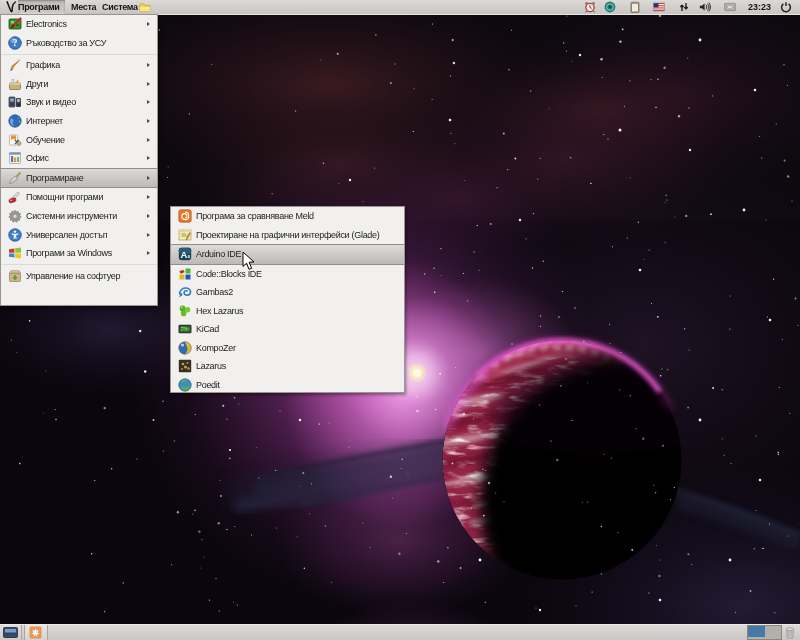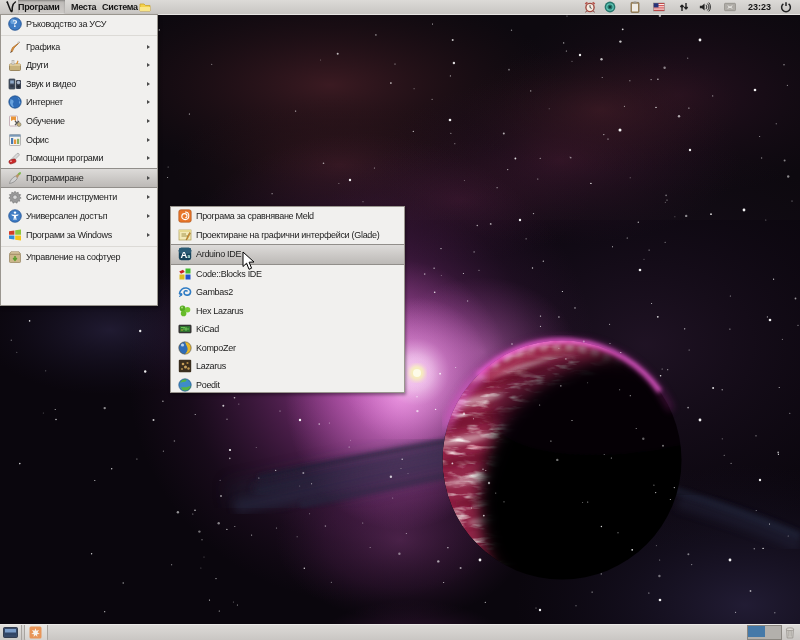--- a/index.html
+++ b/index.html
@@ -546,20 +546,31 @@
     <path d="M4 4.5 L6.5 6.5 L9 4.5 M4 7.5 L6.5 5.8 L9 7.5" stroke="#f0efec" stroke-width="1" fill="none"></path>
   </svg>
 <div class="mtxt" style="left:748px;letter-spacing:0;">23:23</div>
 <svg class="tray" style="left:780px;" viewBox="0 0 12 12">
     <path d="M6 1.2 V5" stroke="#222" stroke-width="1.5"></path>
     <path d="M3.4 2.8 A4.4 4.4 0 1 0 8.6 2.8" fill="none" stroke="#222" stroke-width="1.5"></path>
   </svg>
 <div class="menu" id="menu1">
 <div class="mi">
       <svg class="ic" viewBox="0 0 14 14">
+        <rect x="1" y="2" width="12" height="10" rx="1" fill="#3d8f2f" stroke="#1d5214" stroke-width="0.8"></rect>
+        <rect x="3" y="4" width="3" height="2.4" fill="#8fd77f"></rect>
+        <rect x="8" y="7" width="3" height="2.4" fill="#2a6b1e"></rect>
+        <path d="M12.5 1.5 L5.5 8.5" stroke="#c03028" stroke-width="2.2" stroke-linecap="round"></path>
+        <path d="M5.5 8.5 L3.8 10.2" stroke="#7a1d18" stroke-width="2.2" stroke-linecap="round"></path>
+      </svg>
+      <div class="tx">Electronics</div>
+      <div class="ar"></div>
+    </div>
+<div class="mi">
+      <svg class="ic" viewBox="0 0 14 14">
         <circle cx="7" cy="7" r="6.3" fill="#3f7cc4"></circle>
         <circle cx="7" cy="7" r="6.3" fill="none" stroke="#1d4e8f" stroke-width="0.8"></circle>
         <circle cx="5" cy="4.5" r="2.6" fill="#7fb3e8" opacity="0.7"></circle>
         <text x="7" y="10.4" font-size="9.5" font-weight="bold" fill="#fff" text-anchor="middle" font-family="Liberation Serif">?</text>
       </svg>
       <div class="tx">Ръководство за УСУ</div>
     </div>
 <div class="sep"></div>
 <div class="mi">
       <svg class="ic" viewBox="0 0 14 14">
@@ -616,36 +627,36 @@
       <svg class="ic" viewBox="0 0 14 14">
         <rect x="1.5" y="1.5" width="11" height="11" rx="0.8" fill="#f5f4f0" stroke="#999" stroke-width="0.7"></rect>
         <rect x="1.5" y="1.5" width="11" height="2.2" fill="#7a99b8"></rect>
         <rect x="3" y="5" width="2.2" height="6" fill="#4a7ab0"></rect>
         <rect x="6" y="6.5" width="2.2" height="4.5" fill="#e8953a"></rect>
         <rect x="9" y="5.8" width="2.2" height="5.2" fill="#88b060"></rect>
       </svg>
       <div class="tx">Офис</div>
       <div class="ar"></div>
     </div>
+<div class="mi hl">
+      <svg class="ic" viewBox="0 0 14 14">
+        <path d="M1.5 12.5 C2 9.5 4.5 6.5 7.5 5 L9.5 7 C8 10 5 12 1.5 12.5Z" fill="#d0d0d0" stroke="#777" stroke-width="0.6"></path>
+        <path d="M7.5 5 L10 2.5 C10.8 1.8 12.2 3.2 11.5 4 L9.5 7Z" fill="#b8956a"></path>
+        <path d="M10 3 C10.5 1.5 12 1 13 1.5 C13 3 12 4 10.5 3.8Z" fill="#7ab648"></path>
+      </svg>
+      <div class="tx">Програмиране</div>
+      <div class="ar"></div>
+    </div>
 <div class="mi">
       <svg class="ic" viewBox="0 0 14 14">
         <path d="M2 9.5 L9 2.5 C10.5 1.8 11.8 3 11 4.5 L4.5 11Z" fill="#d8d8d8" stroke="#888" stroke-width="0.5"></path>
         <rect x="1" y="8.5" width="7" height="3.8" rx="1.6" fill="#cc2828" stroke="#8a1515" stroke-width="0.6" transform="rotate(-18 4.5 10.5)"></rect>
         <circle cx="3" cy="10.2" r="0.7" fill="#f5f5f5"></circle>
       </svg>
       <div class="tx">Помощни програми</div>
-      <div class="ar"></div>
-    </div>
-<div class="mi hl">
-      <svg class="ic" viewBox="0 0 14 14">
-        <path d="M1.5 12.5 C2 9.5 4.5 6.5 7.5 5 L9.5 7 C8 10 5 12 1.5 12.5Z" fill="#d0d0d0" stroke="#777" stroke-width="0.6"></path>
-        <path d="M7.5 5 L10 2.5 C10.8 1.8 12.2 3.2 11.5 4 L9.5 7Z" fill="#b8956a"></path>
-        <path d="M10 3 C10.5 1.5 12 1 13 1.5 C13 3 12 4 10.5 3.8Z" fill="#7ab648"></path>
-      </svg>
-      <div class="tx">Програмиране</div>
       <div class="ar"></div>
     </div>
 <div class="mi">
       <svg class="ic" viewBox="0 0 14 14">
         <path d="M7 1.2 L8.2 3 L10.2 2.2 L10.4 4.4 L12.6 4.6 L11.6 6.5 L13.2 8 L11.2 9 L11.8 11.2 L9.6 11 L9 13.2 L7 12 L5 13.2 L4.4 11 L2.2 11.2 L2.8 9 L0.8 8 L2.4 6.5 L1.4 4.6 L3.6 4.4 L3.8 2.2 L5.8 3Z" fill="#9a9a9a" stroke="#666" stroke-width="0.5"></path>
         <circle cx="7" cy="7.2" r="2.2" fill="#d8d8d8" stroke="#666" stroke-width="0.5"></circle>
       </svg>
       <div class="tx">Системни инструменти</div>
       <div class="ar"></div>
     </div>

